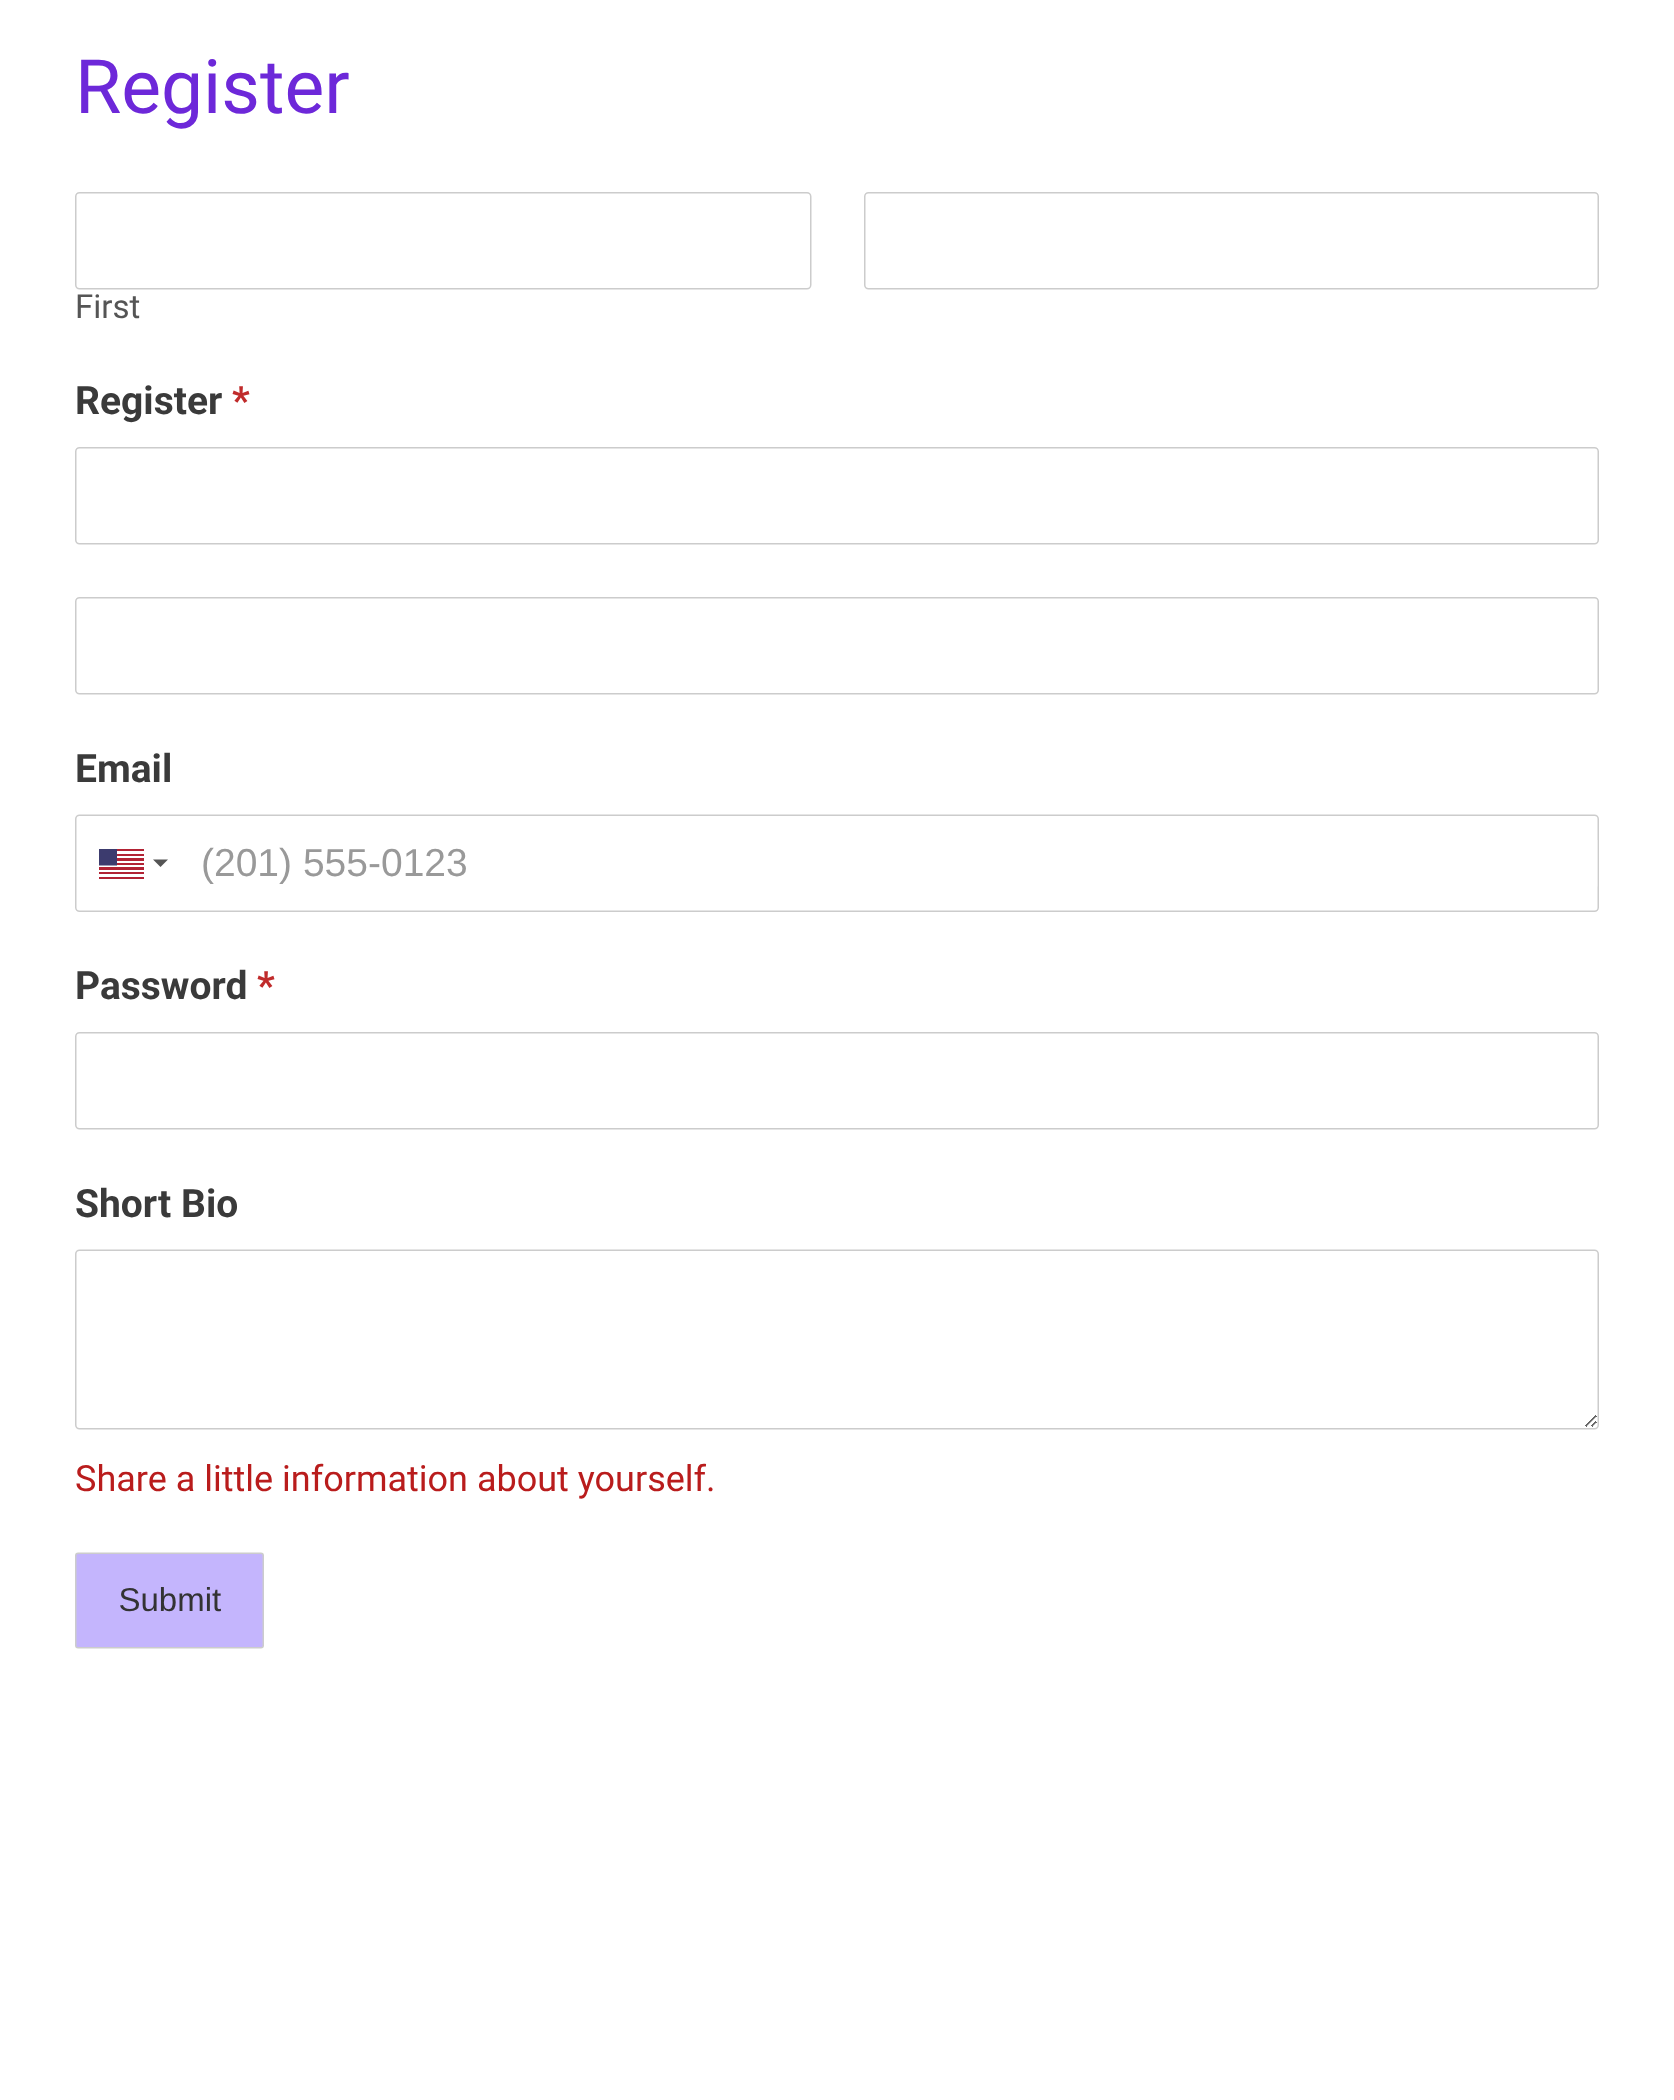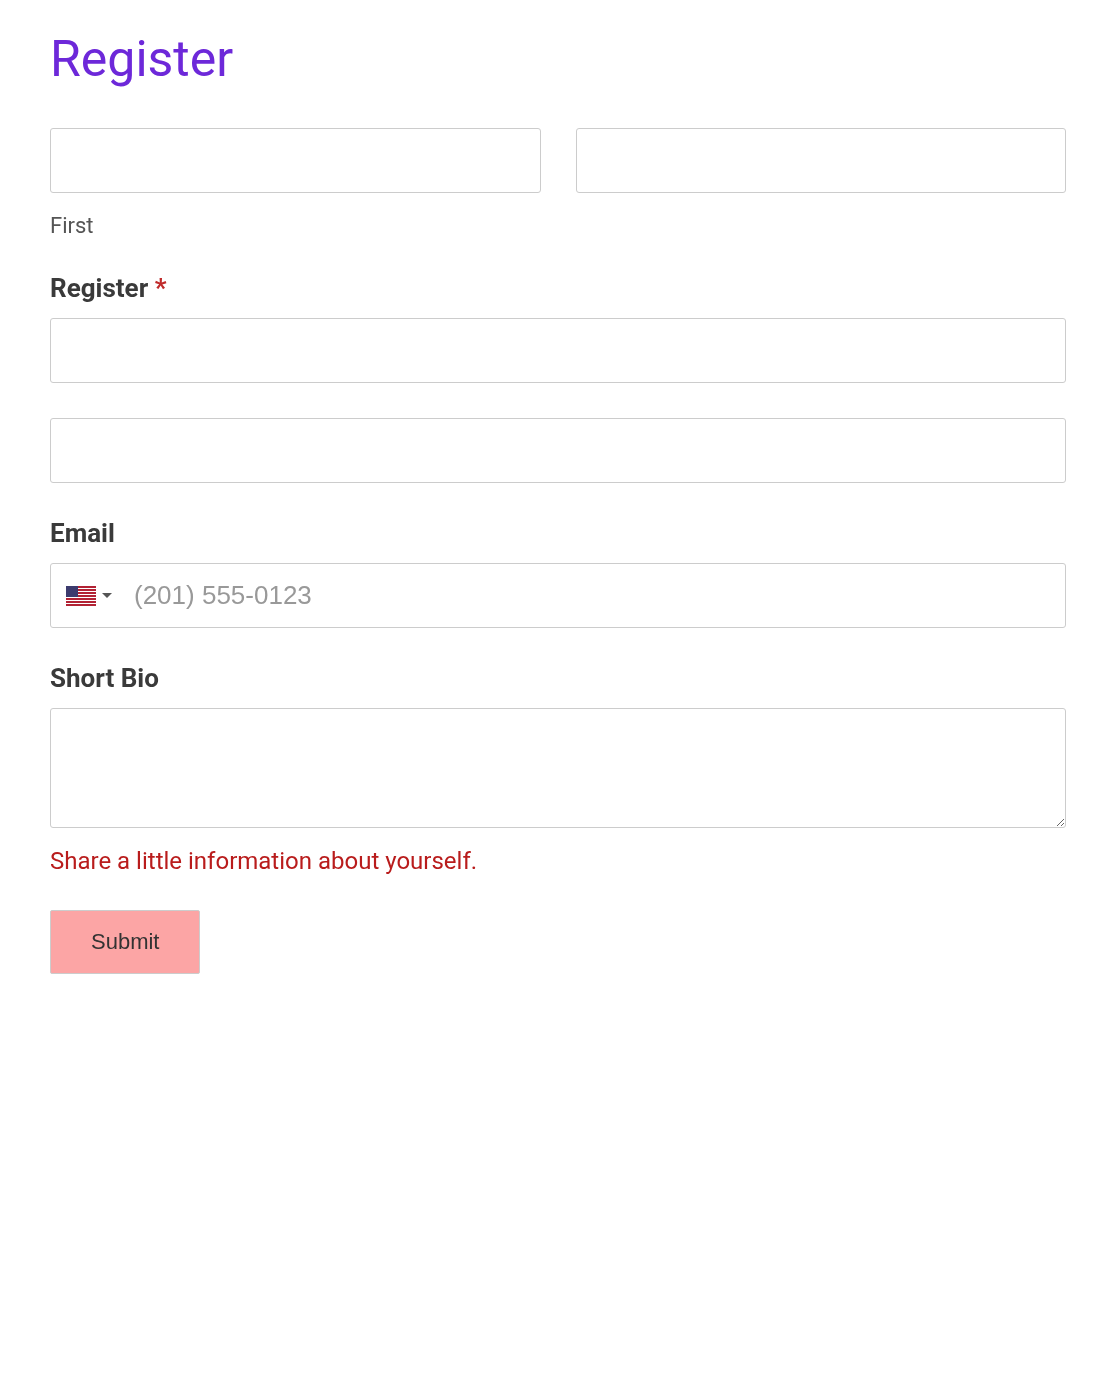--- a/index.html
+++ b/index.html
@@ -46,21 +46,21 @@
     .name-row {
       display: flex;
       gap: 35px;
     }
     .name-col {
       flex: 1;
     }
     .sublabel {
       font-size: 22px;
       color: #555555;
-      margin-top: 20px;
+      margin-top: 0;
       display: block;
     }
     .phone-wrapper {
       display: flex;
       align-items: center;
       border: 1px solid #cccccc;
       border-radius: 3px;
       height: 65px;
       overflow: hidden;
     }
@@ -127,25 +127,25 @@
       padding: 12px 18px;
       font-family: inherit;
       resize: both;
     }
     .helper-text {
       font-size: 24px;
       color: #b91c1c;
       margin-top: 15px;
     }
     .submit-button {
-      background: #fca5a5;
+      background: #c4b5fd;
       border: 1px solid #cccccc;
       color: #333333;
       font-size: 22px;
-      padding: 18px 40px;
+      padding: 18px 28px;
       cursor: pointer;
       border-radius: 2px;
     }
   </style>
 </head>
 <body>
 
 <h1 class="page-title">Register</h1>
 
 <form>
@@ -183,20 +183,27 @@
     <div class="phone-wrapper">
       <div class="flag-selector">
         <span class="us-flag"></span>
         <span class="caret-down"></span>
       </div>
       <input type="tel" class="phone-input" placeholder="(201) 555-0123" style="">
     </div>
   </div>
 
   
+  <div class="field-group">
+    <label class="field-label">
+      <span>Password</span>
+      <span class="required-asterisk">*</span>
+    </label>
+    <input type="password" class="text-input" value="" style="">
+  </div>
 
   
   <div class="field-group">
     <label class="field-label">Short Bio</label>
     <textarea class="bio-textarea" style=""></textarea>
     <div class="helper-text">Share a little information about yourself.</div>
   </div>
 
   
   <button type="submit" class="submit-button">Submit</button>

